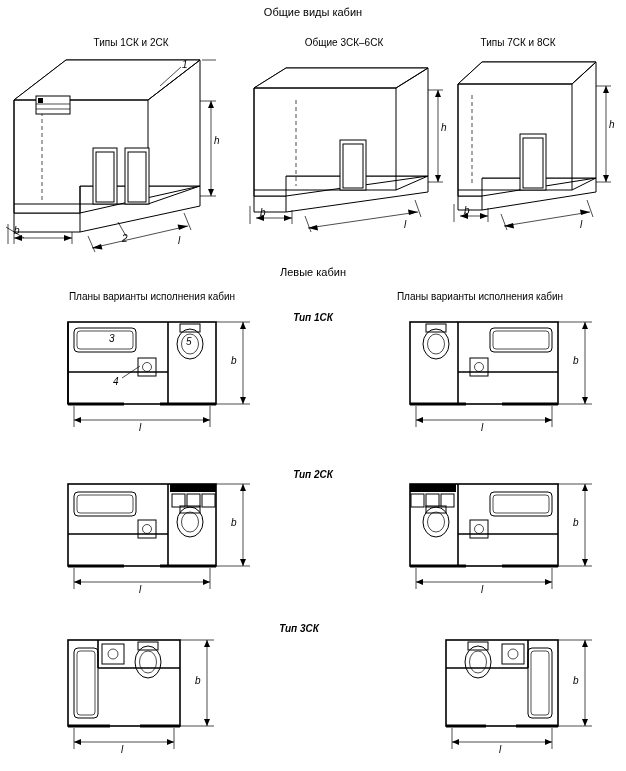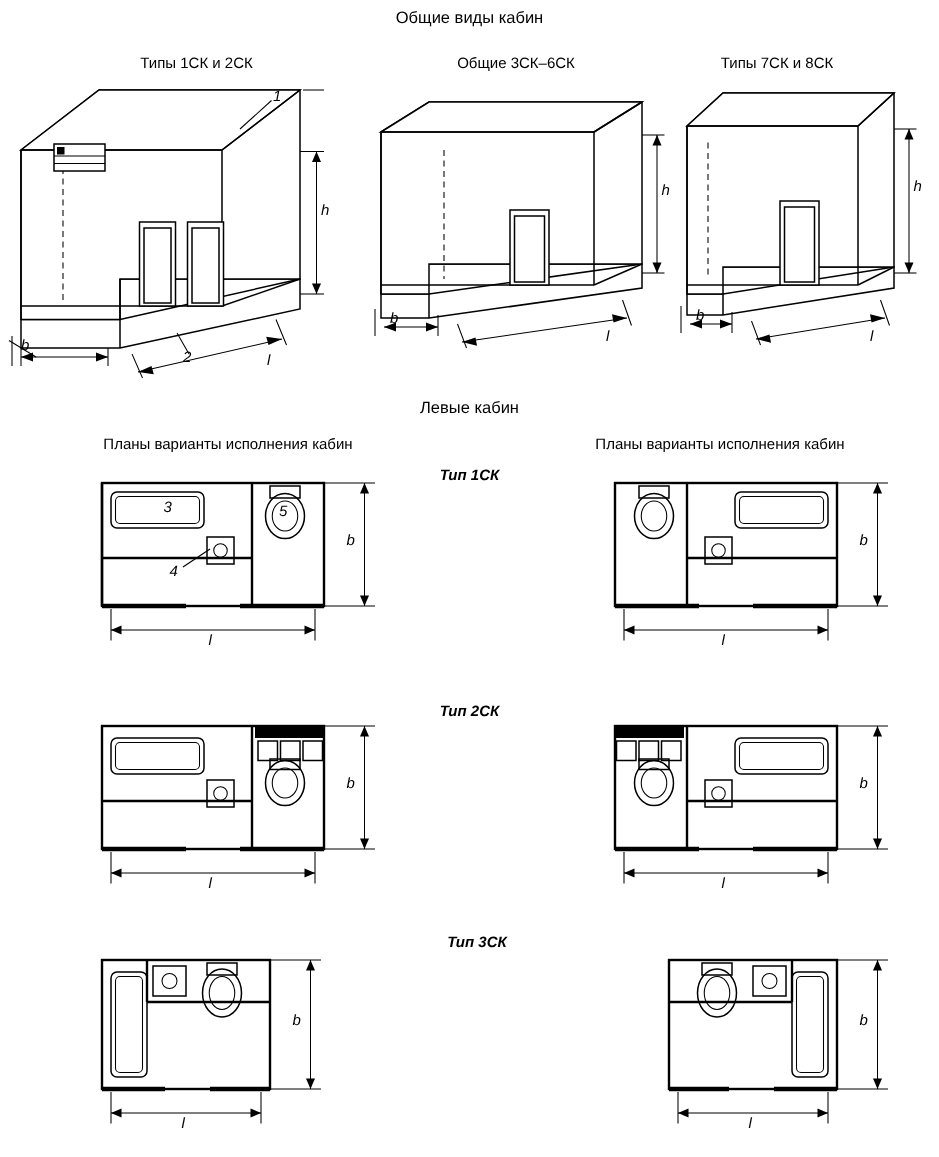--- a/index.html
+++ b/index.html
@@ -55,21 +55,21 @@
 
   <div class="lbl center" style="left:131px; top:38px;">Типы 1СК и 2СК</div>
   <div class="lbl center" style="left:344px; top:38px;">Общие 3СК–6СК</div>
   <div class="lbl center" style="left:518px; top:38px;">Типы 7СК и 8СК</div>
 
   <div class="lbl center" style="left:152px; top:292px;">Планы варианты исполнения кабин</div>
   <div class="lbl center" style="left:480px; top:292px;">Планы варианты исполнения кабин</div>
 
   <div class="lbl center bold" style="left:313px; top:313px;">Тип 1СК</div>
   <div class="lbl center bold" style="left:313px; top:470px;">Тип 2СК</div>
-  <div class="lbl center bold" style="left:318px; top:624px;">Тип 3СК</div>
+  <div class="lbl center bold" style="left:299px; top:624px;">Тип 3СК</div>
 
   <svg width="626" height="771">
 
     <polygon points="14,213 66,186 200,186 200,206 80,232 14,232" class="fill-w"></polygon>
     <line x1="14" y1="213" x2="80" y2="213" class="ln"></line>
     <line x1="80" y1="213" x2="200" y2="186" class="ln"></line>
     <line x1="80" y1="213" x2="80" y2="232" class="ln"></line>
 
     <polygon points="14,100 66,60 200,60 200,186 80,186 80,213 14,213" class="fill-w"></polygon>
 

